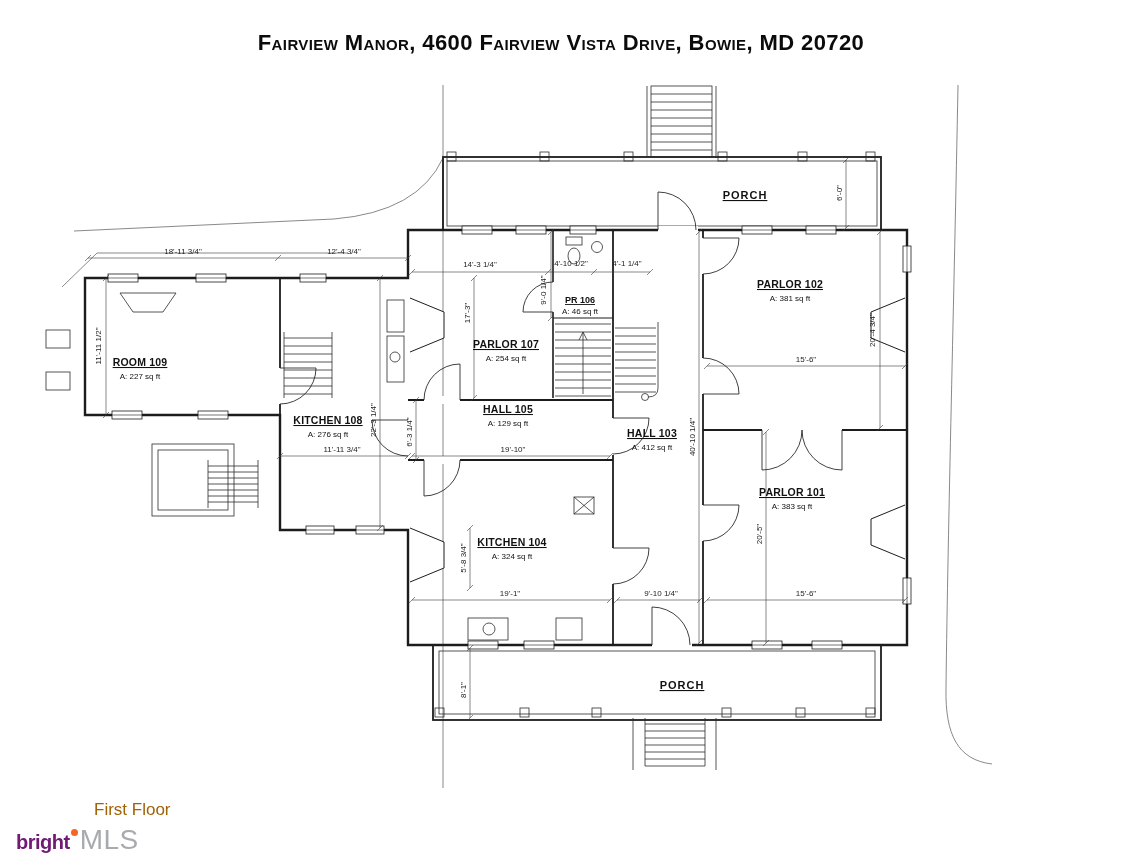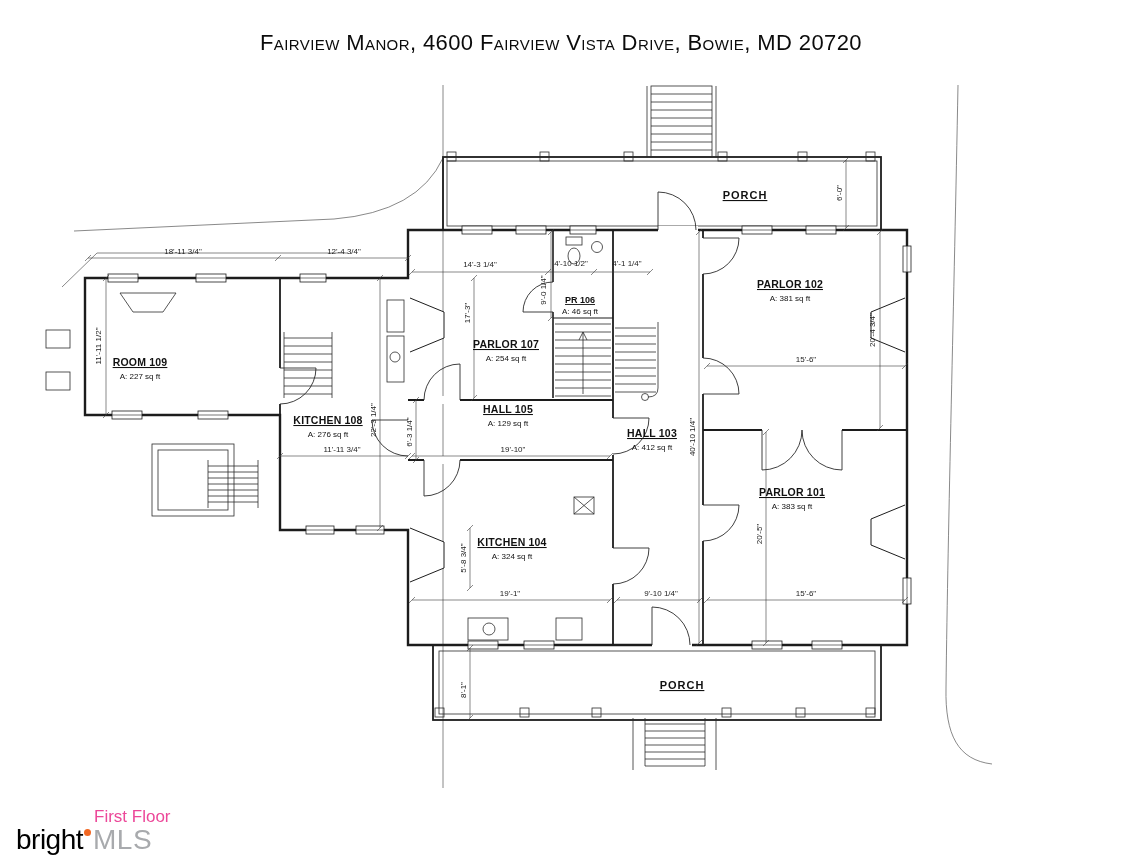--- a/index.html
+++ b/index.html
@@ -1,23 +1,23 @@
 <!DOCTYPE html>
 <html><head>
 <meta charset="utf-8">
 <style>
   html,body{margin:0;padding:0;background:#fff;}
   .canvas{position:relative;width:1122px;height:867px;background:#fff;overflow:hidden;
           font-family:"Liberation Sans",sans-serif;}
   .title{position:absolute;top:30px;left:0;right:0;text-align:center;
-         font-size:22px;font-weight:400;font-variant:small-caps;letter-spacing:.4px;color:#0b0b0b;}
+         font-size:22px;font-weight:700;font-variant:small-caps;letter-spacing:.4px;color:#0b0b0b;}
   .plan-svg{position:absolute;left:0;top:0;}
-  .floor-label{position:absolute;left:94px;top:800px;font-size:17px;color:#ec4899;margin-top:7px;}
+  .floor-label{position:absolute;left:94px;top:800px;font-size:17px;color:#a16207;}
   .logo{position:absolute;left:16px;top:824px;white-space:nowrap;}
-  .logo .brand{font-size:28px;font-weight:400;color:#000000;letter-spacing:-.5px;}
+  .logo .brand{font-size:20px;font-weight:700;color:#701a75;letter-spacing:-.5px;}
   .logo .dot{display:inline-block;width:7px;height:7px;border-radius:50%;background:#f26722;
              position:relative;top:-13px;margin:0 2px 0 1px;}
   .logo .suffix{font-size:28px;color:#a8aaad;letter-spacing:.5px;}
   svg text{font-family:"Liberation Sans",sans-serif;fill:#111;text-anchor:middle;}
   .rn{font-size:10.5px;font-weight:700;text-decoration:underline;letter-spacing:.2px;}
   .rn-sm{font-size:9px;font-weight:700;text-decoration:underline;}
   .ra{font-size:8px;}
   .dim{font-size:8px;fill:#222;}
   .porchlbl{font-size:11px;font-weight:700;text-decoration:underline;letter-spacing:1px;}
   .wall{stroke:#1c1c1c;fill:none;}

